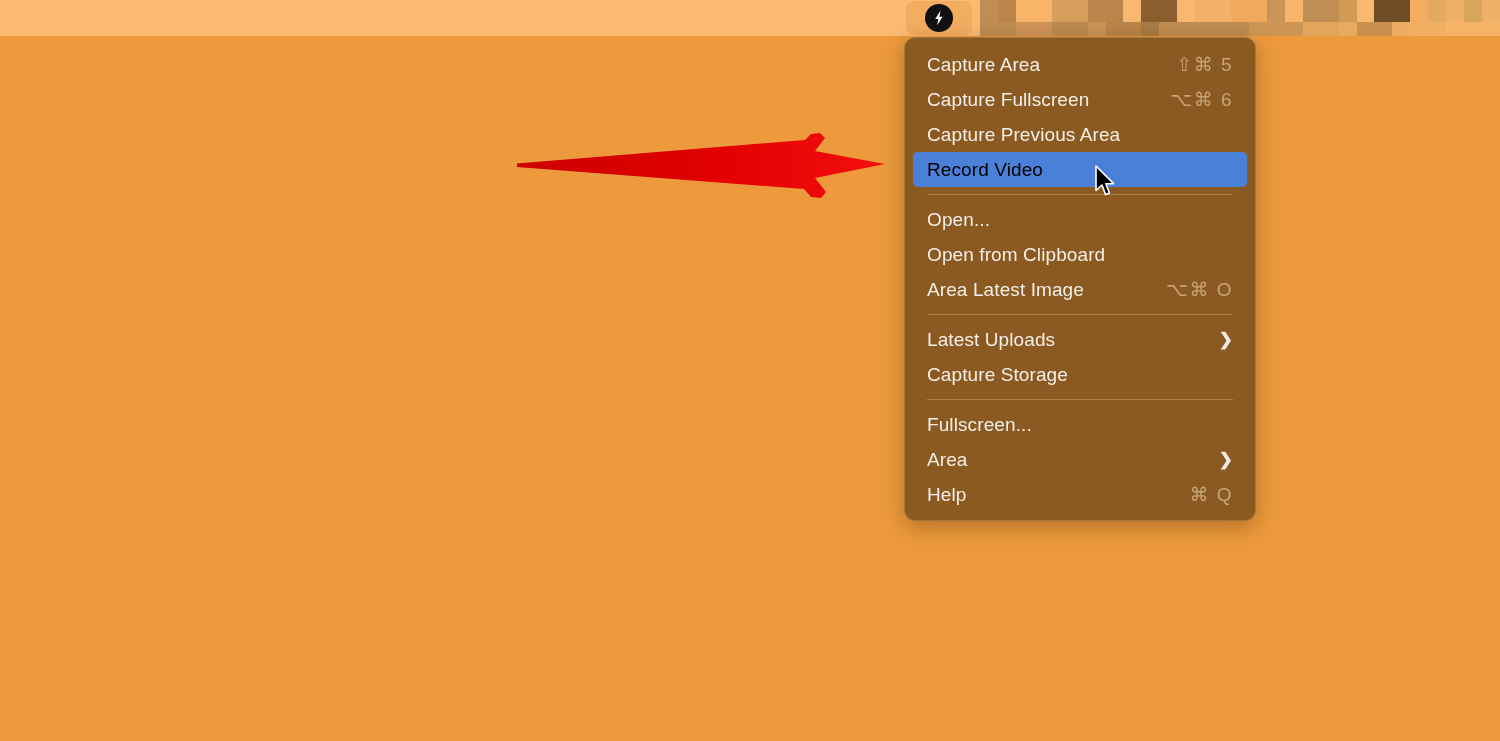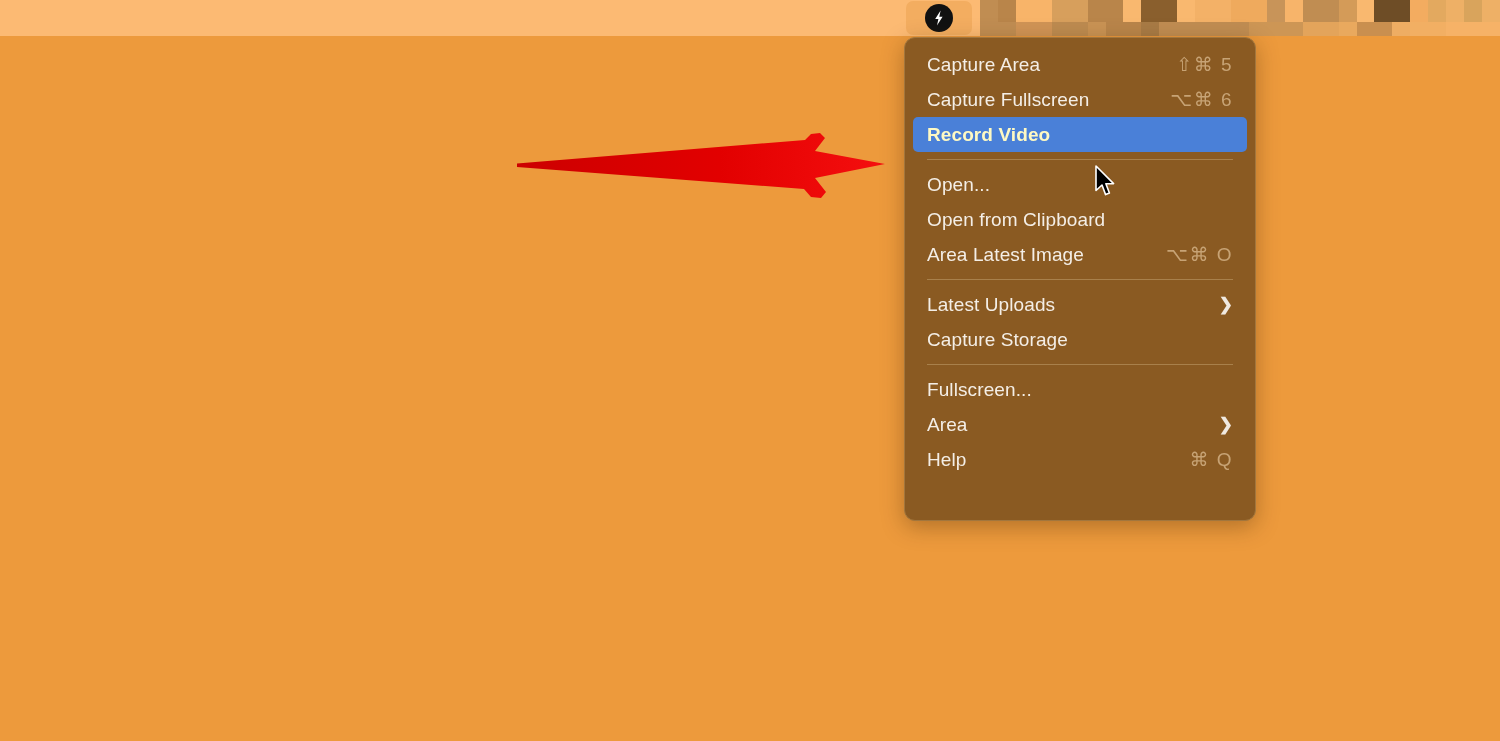--- a/index.html
+++ b/index.html
@@ -123,21 +123,21 @@
   .menu-item .spacer { flex: 1 1 auto; }
   .menu-item .shortcut {
     color: #c7a375;
     font-size: 19px;
     letter-spacing: 1.5px;
   }
   .menu-item.selected {
     background: #4a80d8;
     color: #ffffff;
   }
-  .menu-item.selected .label { color: #fef9c3; font-weight: bold; }
+  .menu-item.selected .label { color: #000000; }
   .chevron {
     color: #f0e9e0;
     font-size: 17px;
     font-weight: bold;
     line-height: 1;
     margin-left: 8px;
   }
   .menu-sep {
     height: 1px;
     margin: 7px 22px;
@@ -262,20 +262,24 @@
       <div class="menu-item">
         <span class="label">Capture Area</span>
         <span class="spacer"></span>
         <span class="shortcut">⇧⌘ 5</span>
       </div>
       <div class="menu-item">
         <span class="label">Capture Fullscreen</span>
         <span class="spacer"></span>
         <span class="shortcut">⌥⌘ 6</span>
       </div>
+      <div class="menu-item">
+        <span class="label">Capture Previous Area</span>
+        <span class="spacer"></span>
+      </div>
       <div class="menu-item selected">
         <span class="label">Record Video</span>
         <span class="spacer"></span>
       </div>
       <div class="menu-sep"></div>
       <div class="menu-item">
         <span class="label">Open...</span>
         <span class="spacer"></span>
       </div>
       <div class="menu-item">

